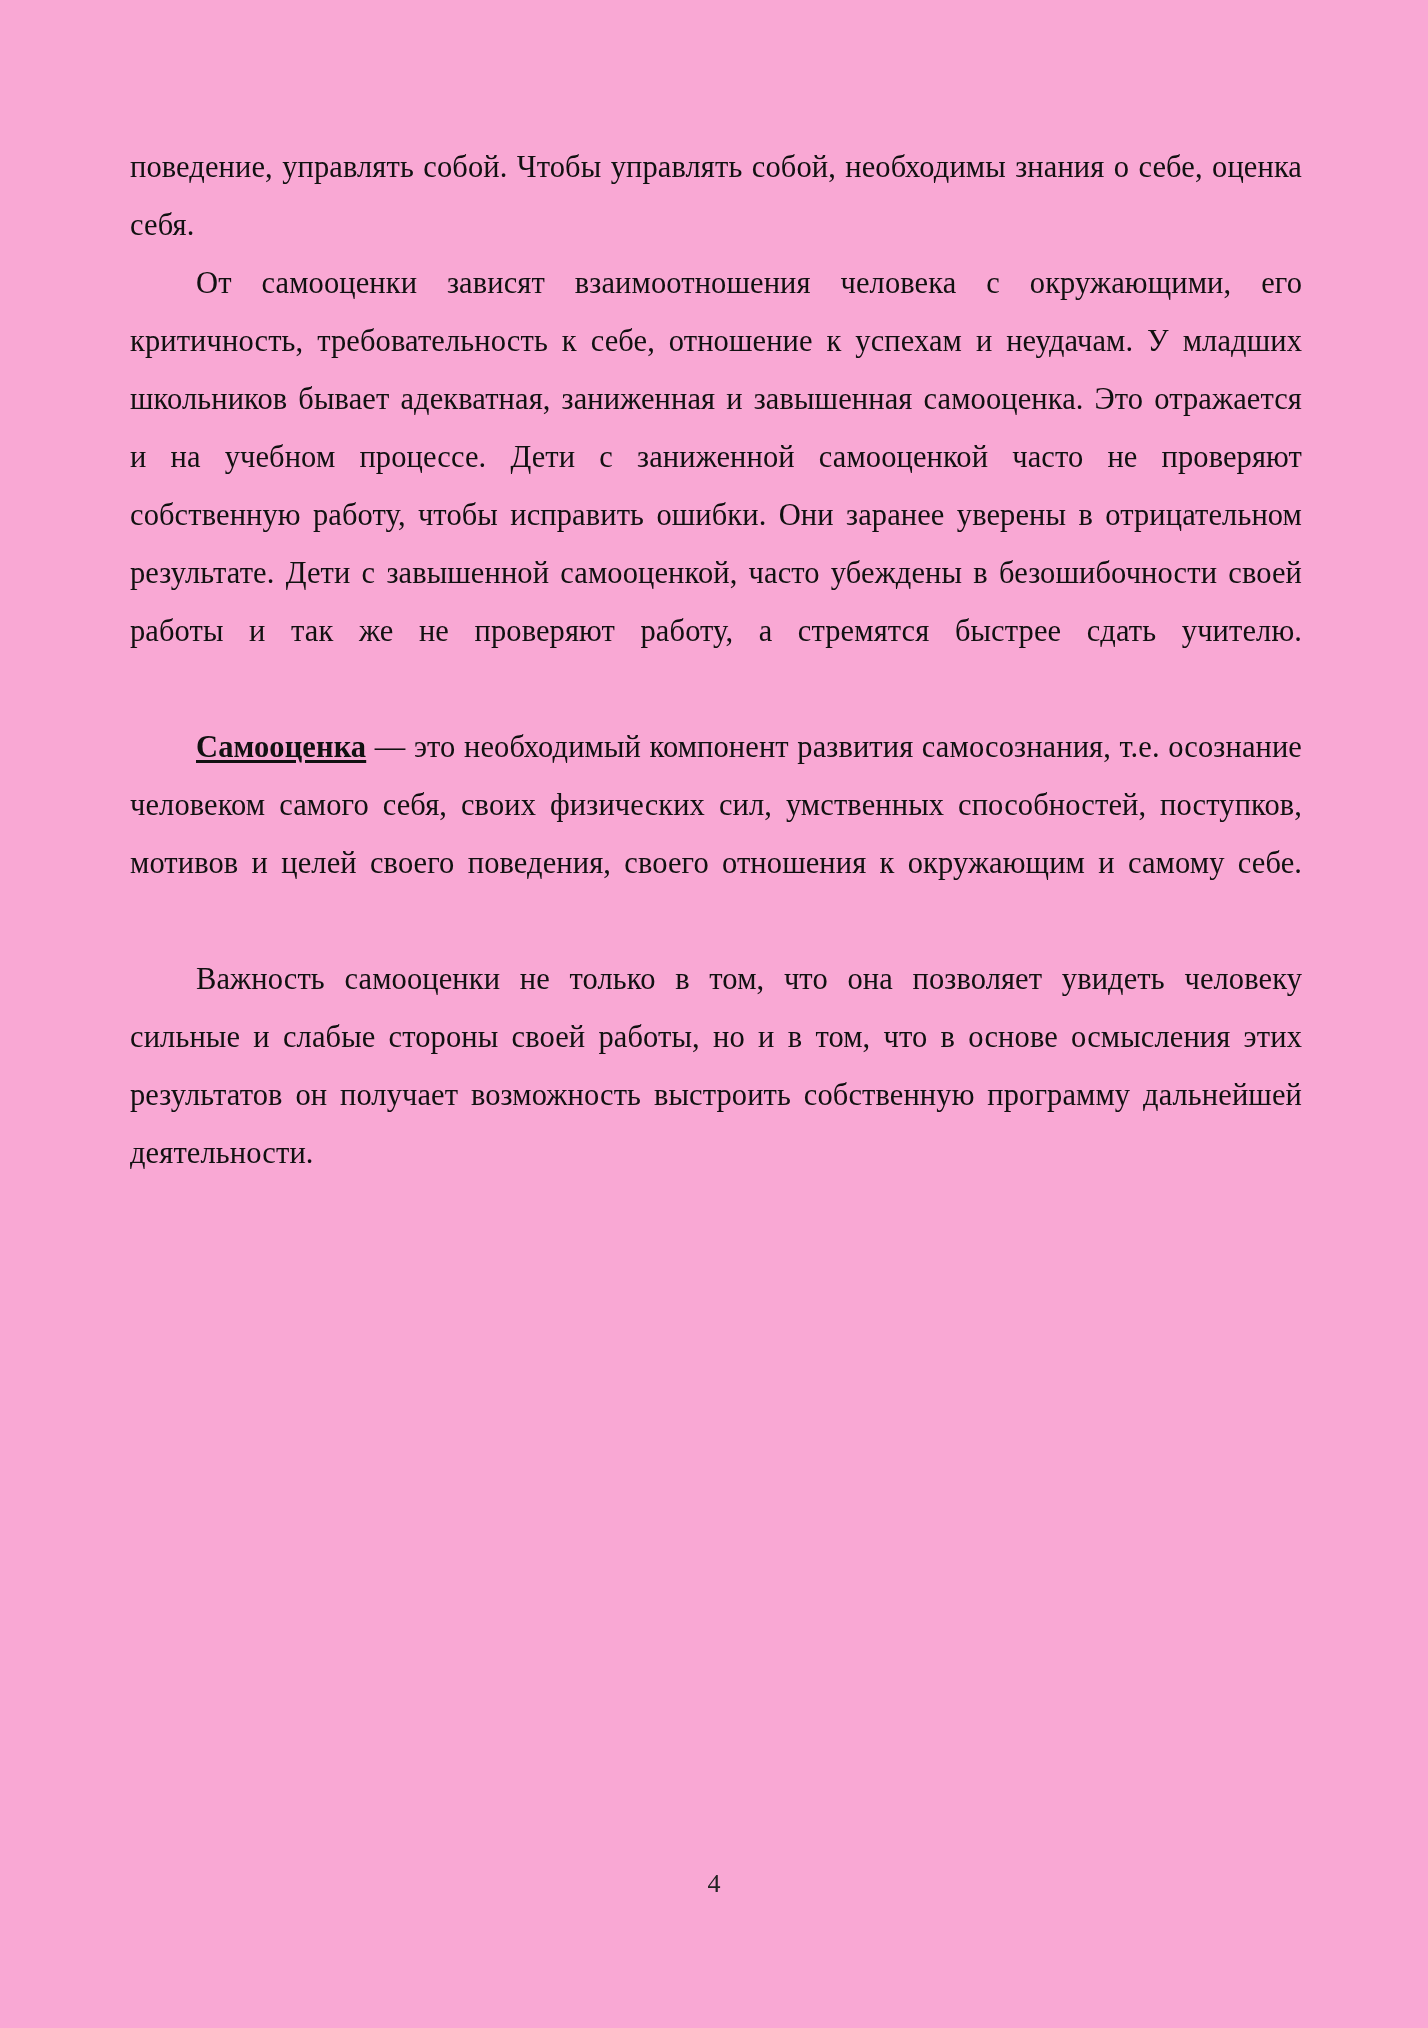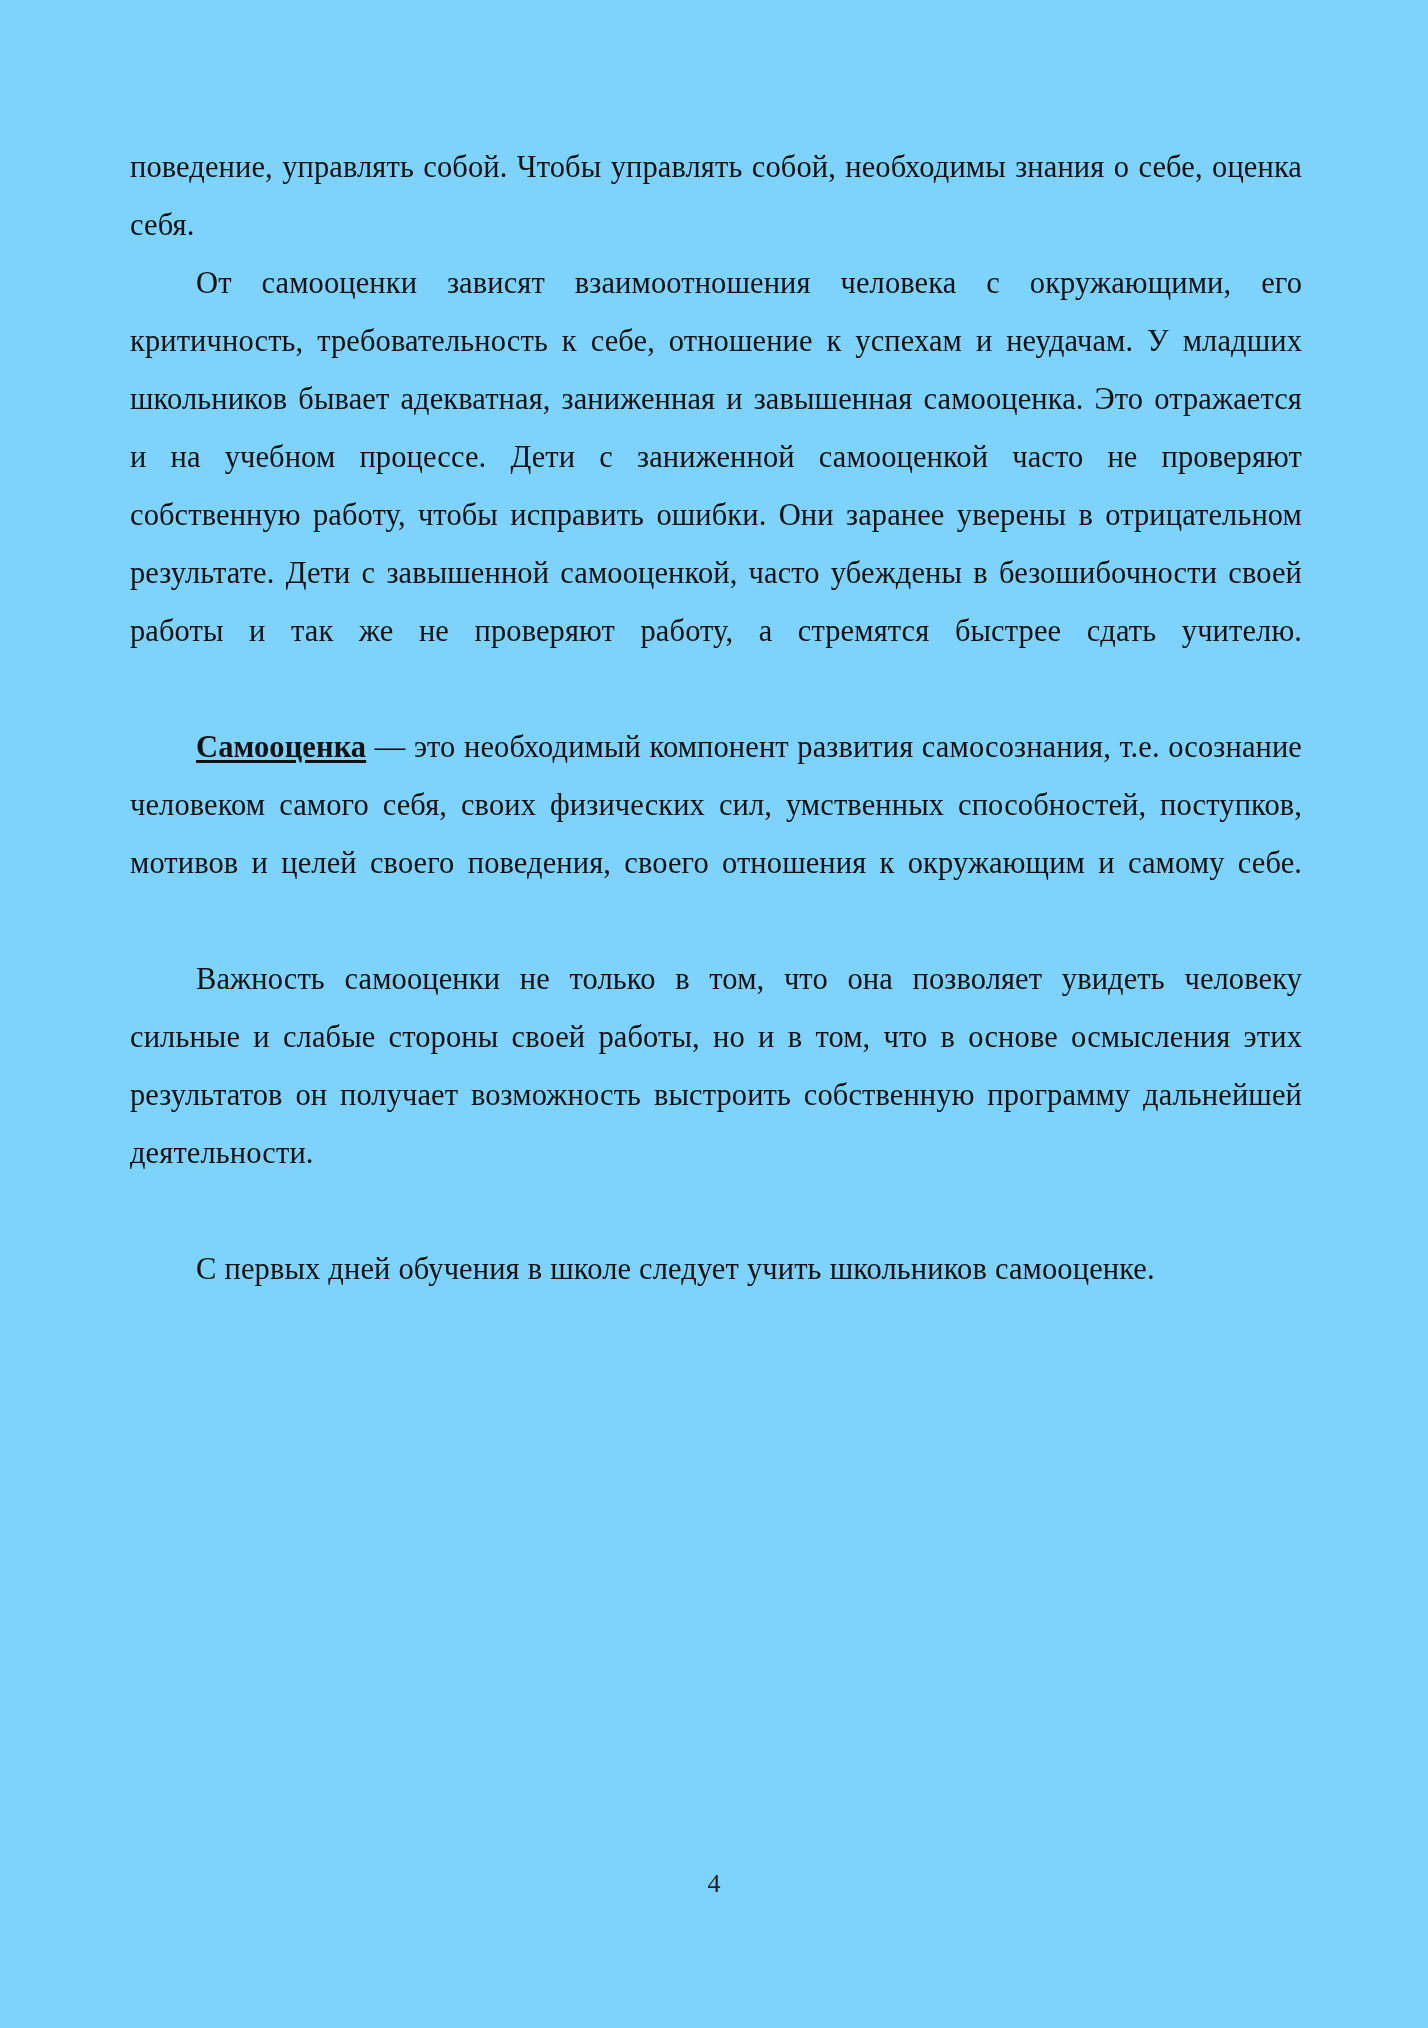--- a/index.html
+++ b/index.html
@@ -6,21 +6,21 @@
   html, body {
     margin: 0;
     padding: 0;
     background: #ffffff;
   }
   .page {
     position: relative;
     width: 1428px;
     height: 2028px;
     margin: 0 auto;
-    background: #7dd3fc;
+    background: #f9a8d4;
     box-sizing: border-box;
     overflow: hidden;
     font-family: "Liberation Serif", "DejaVu Serif", serif;
     color: #000000;
   }
   .content {
     position: absolute;
     left: 130px;
     top: 138px;
     width: 1172px;
@@ -71,19 +71,18 @@
   <div class="content">
 
     <p class="para noafter">поведение, управлять собой. Чтобы управлять собой, необходимы знания о себе, оценка себя.</p>
 
     <p class="para indent">От самооценки зависят взаимоотношения человека с окружающими, его критичность, требовательность к себе, отношение к успехам и неудачам. У младших школьников бывает адекватная, заниженная и завышенная самооценка. Это отражается и на учебном процессе. Дети с заниженной самооценкой часто не проверяют собственную работу, чтобы исправить ошибки. Они заранее уверены в отрицательном результате. Дети с завышенной самооценкой, часто убеждены в безошибочности своей работы и так же не проверяют работу, а стремятся быстрее сдать учителю.</p>
 
     <p class="para indent"><span class="term">Самооценка</span><span> — это необходимый компонент развития самосознания, т.е. осознание человеком самого себя, своих физических сил, умственных способностей, поступков, мотивов и целей своего поведения, своего отношения к окружающим и самому себе.</span></p>
 
     <p class="para indent">Важность самооценки не только в том, что она позволяет увидеть человеку сильные и слабые стороны своей работы, но и в том, что в основе осмысления этих результатов он получает возможность выстроить собственную программу дальнейшей деятельности.</p>
 
-    <p class="para indent noafter">С первых дней обучения в школе следует учить школьников самооценке.</p>
 
   </div>
 
   <div class="page-number">4</div>
 
 </div>
 
 </body></html>

